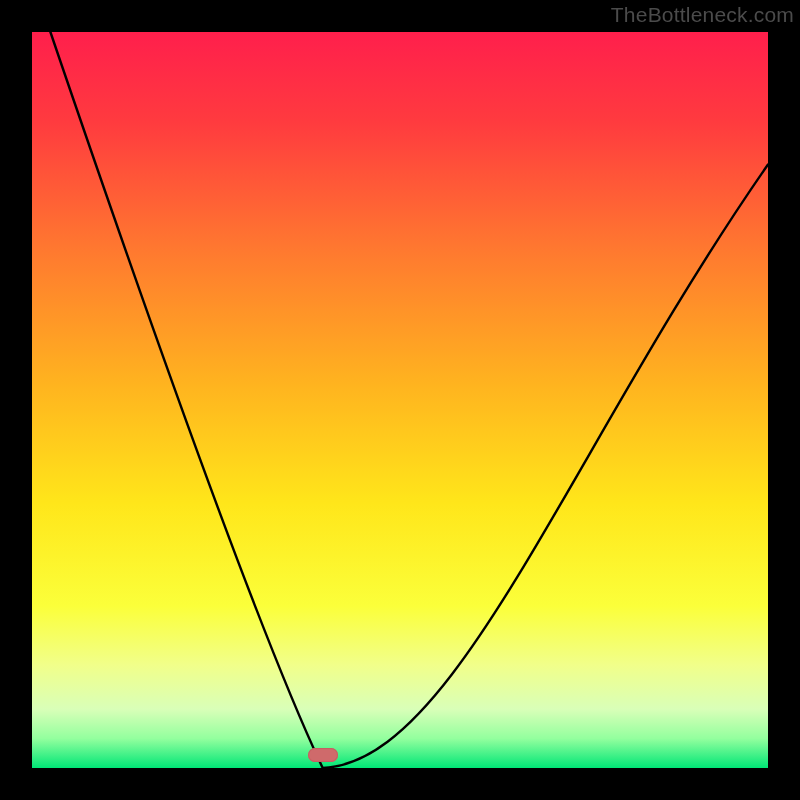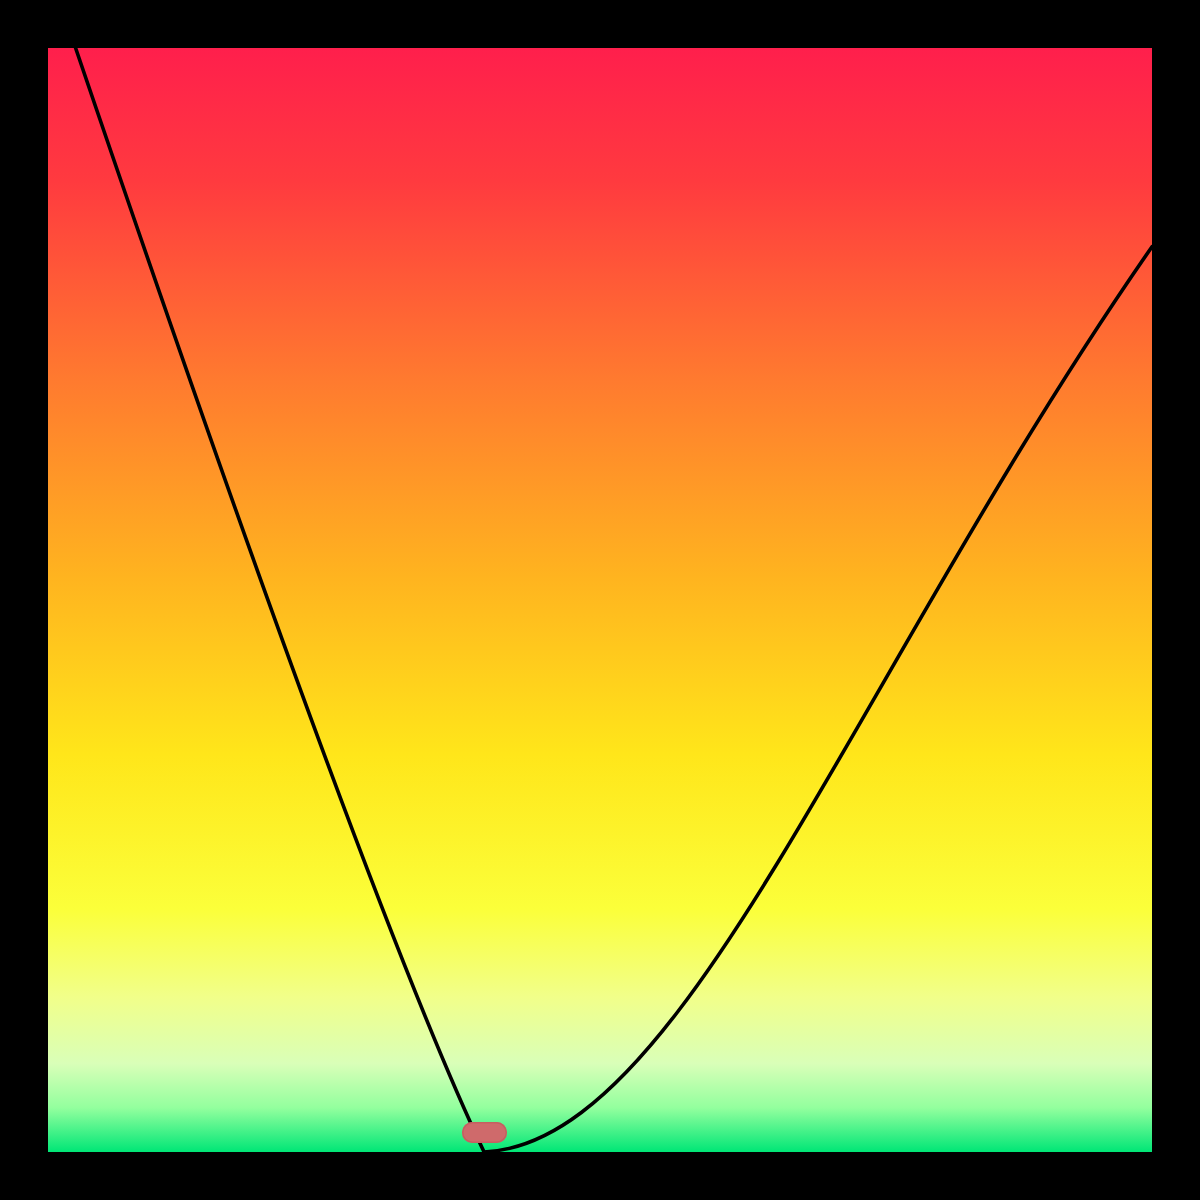--- a/index.html
+++ b/index.html
@@ -43,13 +43,14 @@
 </head>
 <body>
 
 <div class="frame">
   <div class="plot-area" id="plot" style="background: linear-gradient(rgb(255, 31, 76) 0%, rgb(255, 58, 63) 12%, rgb(255, 122, 47) 30%, rgb(255, 180, 31) 48%, rgb(255, 230, 26) 64%, rgb(251, 255, 58) 78%, rgb(241, 255, 138) 86%, rgb(217, 255, 184) 92%, rgb(147, 255, 158) 96%, rgb(0, 230, 118) 100%);">
     <svg class="curve" id="curve-svg" viewBox="0 0 736 736" preserveAspectRatio="none">
         <path d="M 18.400000000000002 0 Q 213.78960000000004 574.08 290.72 736 C 424.304 730 535.624 420.6608 736 132.48000000000005" fill="none" stroke="#000000" stroke-width="2.4" stroke-linecap="round" stroke-linejoin="round"></path>
       </svg>
     <div class="marker" id="marker" style="left: 39.5%; top: 98.3%; width: 30px; height: 14px; background: rgb(207, 106, 107); box-shadow: rgb(197, 96, 97) 0px 0px 0px 1px inset;"></div>
   </div>
+  <div class="watermark">TheBottleneck.com</div>
 </div>
 
 </body></html>

